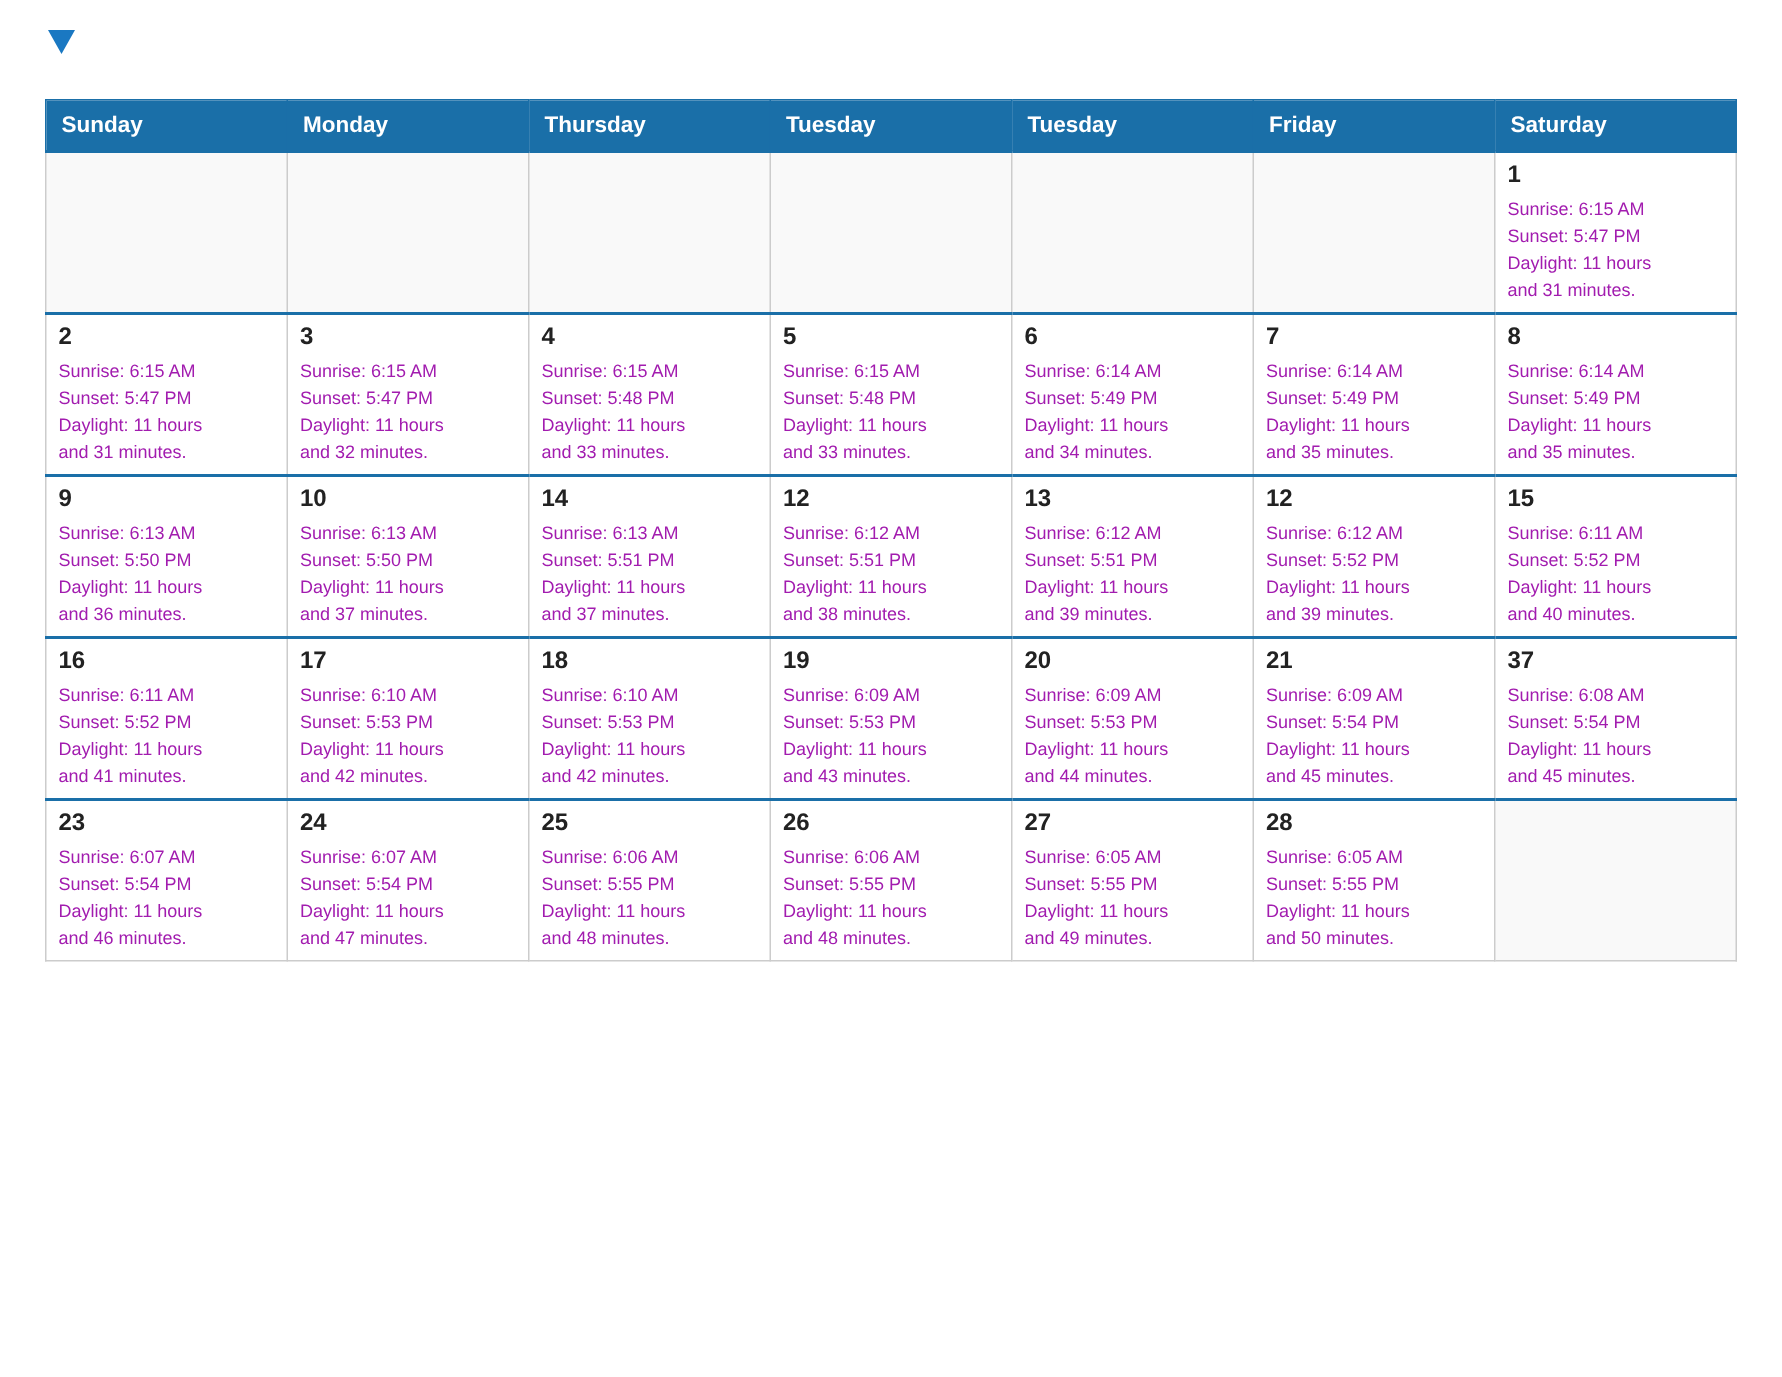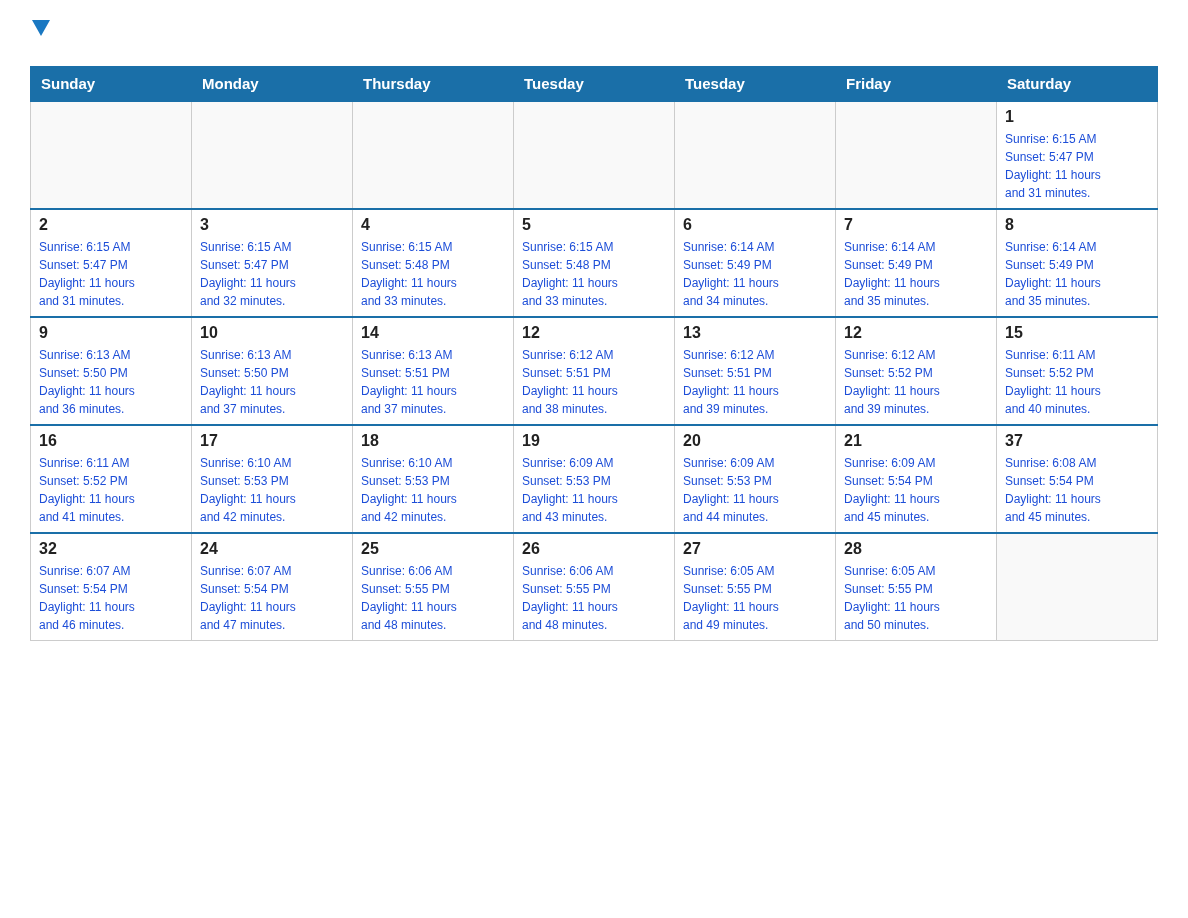--- a/index.html
+++ b/index.html
@@ -85,21 +85,21 @@
       background: #f9f9f9;
     }
     .day-number {
       font-size: 16px;
       font-weight: bold;
       color: #222;
       margin-bottom: 4px;
     }
     .day-info {
       font-size: 12px;
-      color: #1d4ed8;
+      color: #a21caf;
       line-height: 1.5;
     }
     .week-row td {
       border-top: 2px solid #1a6fa8;
     }
   </style>
 </head>
 <body>
 
 <div class="header">
@@ -232,21 +232,21 @@
           <div class="day-number">21</div>
           <div class="day-info">Sunrise: 6:09 AM<br>Sunset: 5:54 PM<br>Daylight: 11 hours<br>and 45 minutes.</div>
         </td>
         <td>
           <div class="day-number">37</div>
           <div class="day-info">Sunrise: 6:08 AM<br>Sunset: 5:54 PM<br>Daylight: 11 hours<br>and 45 minutes.</div>
         </td>
       </tr>
       <tr class="week-row">
         <td>
-          <div class="day-number">32</div>
+          <div class="day-number">23</div>
           <div class="day-info">Sunrise: 6:07 AM<br>Sunset: 5:54 PM<br>Daylight: 11 hours<br>and 46 minutes.</div>
         </td>
         <td>
           <div class="day-number">24</div>
           <div class="day-info">Sunrise: 6:07 AM<br>Sunset: 5:54 PM<br>Daylight: 11 hours<br>and 47 minutes.</div>
         </td>
         <td>
           <div class="day-number">25</div>
           <div class="day-info">Sunrise: 6:06 AM<br>Sunset: 5:55 PM<br>Daylight: 11 hours<br>and 48 minutes.</div>
         </td>

